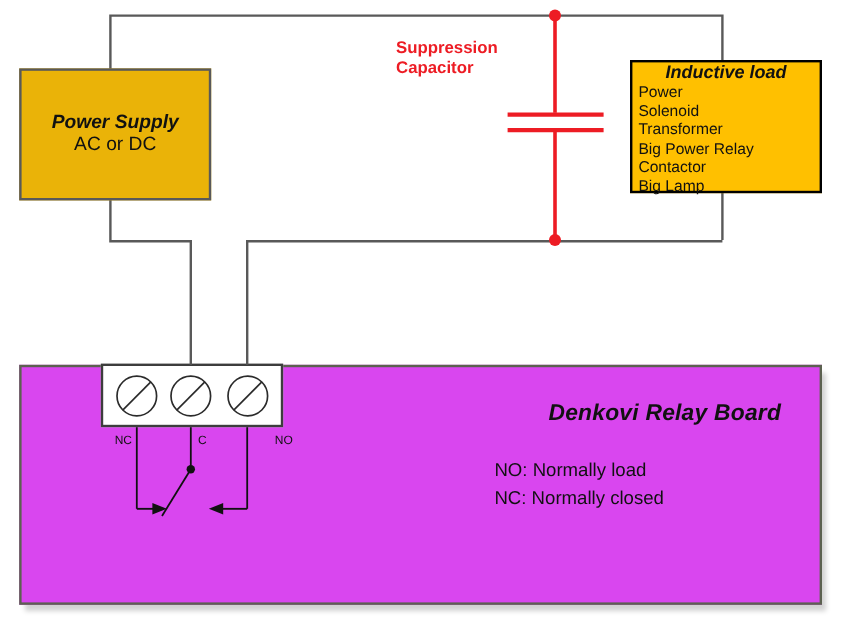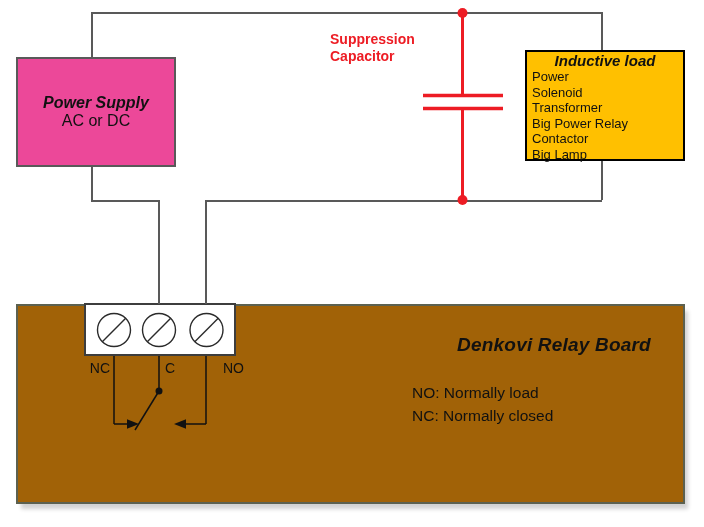--- a/index.html
+++ b/index.html
@@ -4,41 +4,41 @@
 <style>
   html,body{margin:0;padding:0;background:#ffffff;}
   #canvas{
     position:relative;width:704px;height:527px;background:#ffffff;overflow:hidden;
     font-family:"Liberation Sans", sans-serif;color:#111;
   }
   .abs{position:absolute;}
   
   #relay-board{
     left:16px;top:304px;width:669px;height:200px;box-sizing:border-box;
-    background:#a16207;border:2px solid #5c6150;
+    background:#d946ef;border:2px solid #5c6150;
     box-shadow:4px 6px 4px -1px rgba(0,0,0,0.18);
   }
   #board-title{
     left:384px;top:28px;width:304px;text-align:center;
     font-size:19px;font-weight:bold;font-style:italic;letter-spacing:0.2px;
   }
   #board-legend{left:394px;top:76px;font-size:15.5px;line-height:22.5px;}
-  .terminal-label{font-size:14px;line-height:14px;top:55px;}
+  .terminal-label{font-size:10px;line-height:14px;top:55px;}
   #label-nc{left:64px;width:28px;text-align:right;}
   #label-c{left:147px;width:16px;}
   #label-no{left:194px;width:32px;text-align:right;}
   
   #terminal-block{
     left:84px;top:303px;width:152px;height:53px;box-sizing:border-box;
     background:#ffffff;border:2px solid #3d3d3d;
   }
   
   #power-supply{
     left:16px;top:57px;width:160px;height:110px;box-sizing:border-box;
-    background:#ec4899;border:2px solid #595959;
+    background:#eab308;border:2px solid #595959;
     display:flex;flex-direction:column;align-items:center;justify-content:center;
     text-align:center;font-size:16px;line-height:18px;
   }
   #power-supply .ttl{font-weight:bold;font-style:italic;}
   
   #inductive-load{
     left:525px;top:50px;width:160px;height:111px;box-sizing:border-box;
     background:#ffc000;border:2px solid #000000;
     padding:1px 0 0 0;
   }

